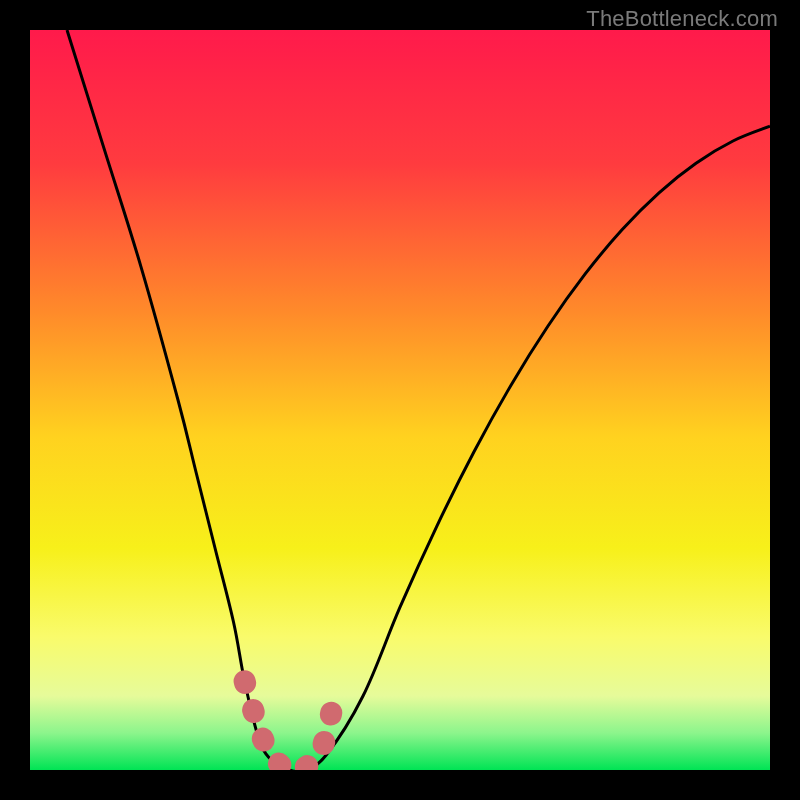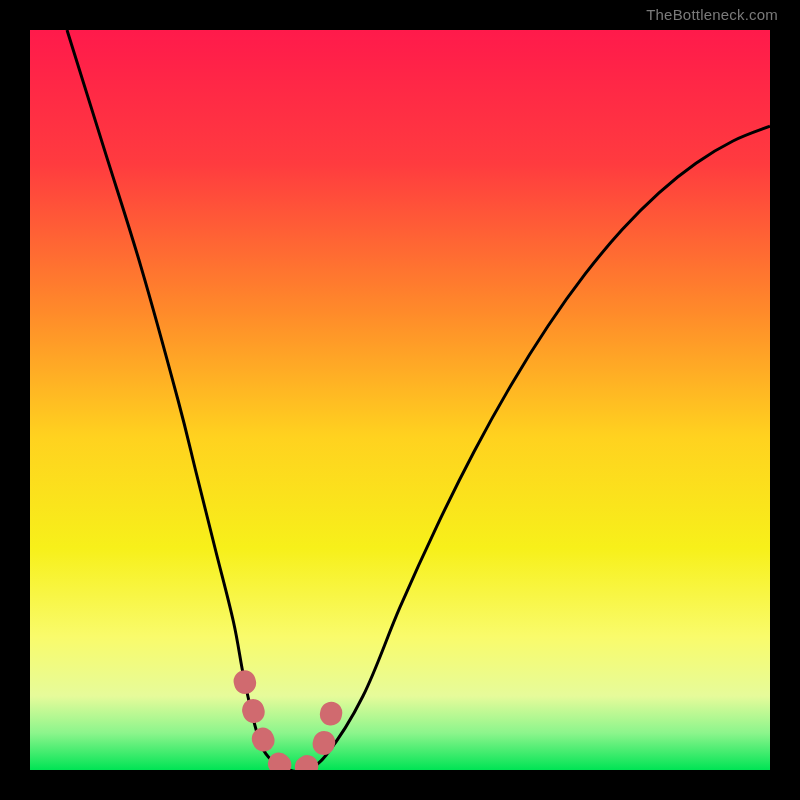--- a/index.html
+++ b/index.html
@@ -21,21 +21,21 @@
     left: 30px;
     top: 30px;
     width: 740px;
     height: 740px;
   }
   .watermark {
     position: absolute;
     top: 6px;
     right: 22px;
     color: #7a7a7a;
-    font-size: 15px;
+    font-size: 22px;
     font-weight: 500;
     letter-spacing: 0.2px;
   }
   svg {
     position: absolute;
     left: 0;
     top: 0;
   }
 </style>
 </head>

